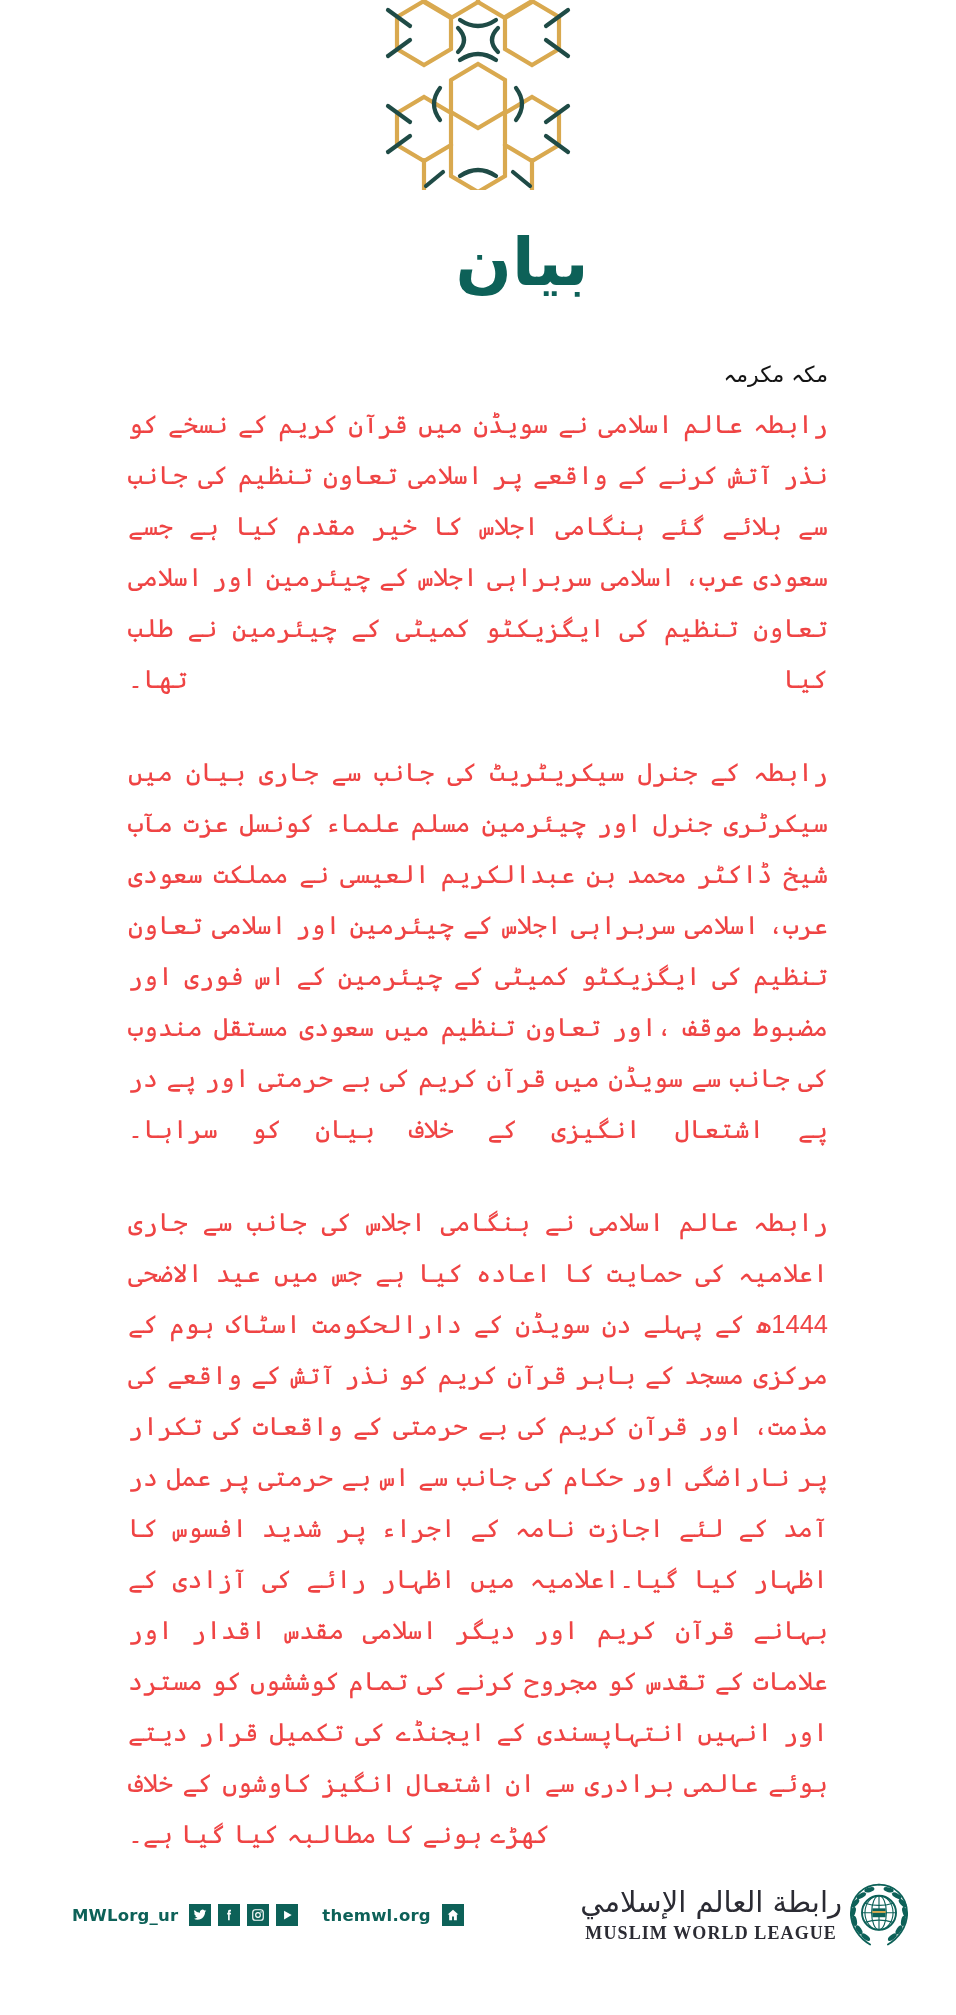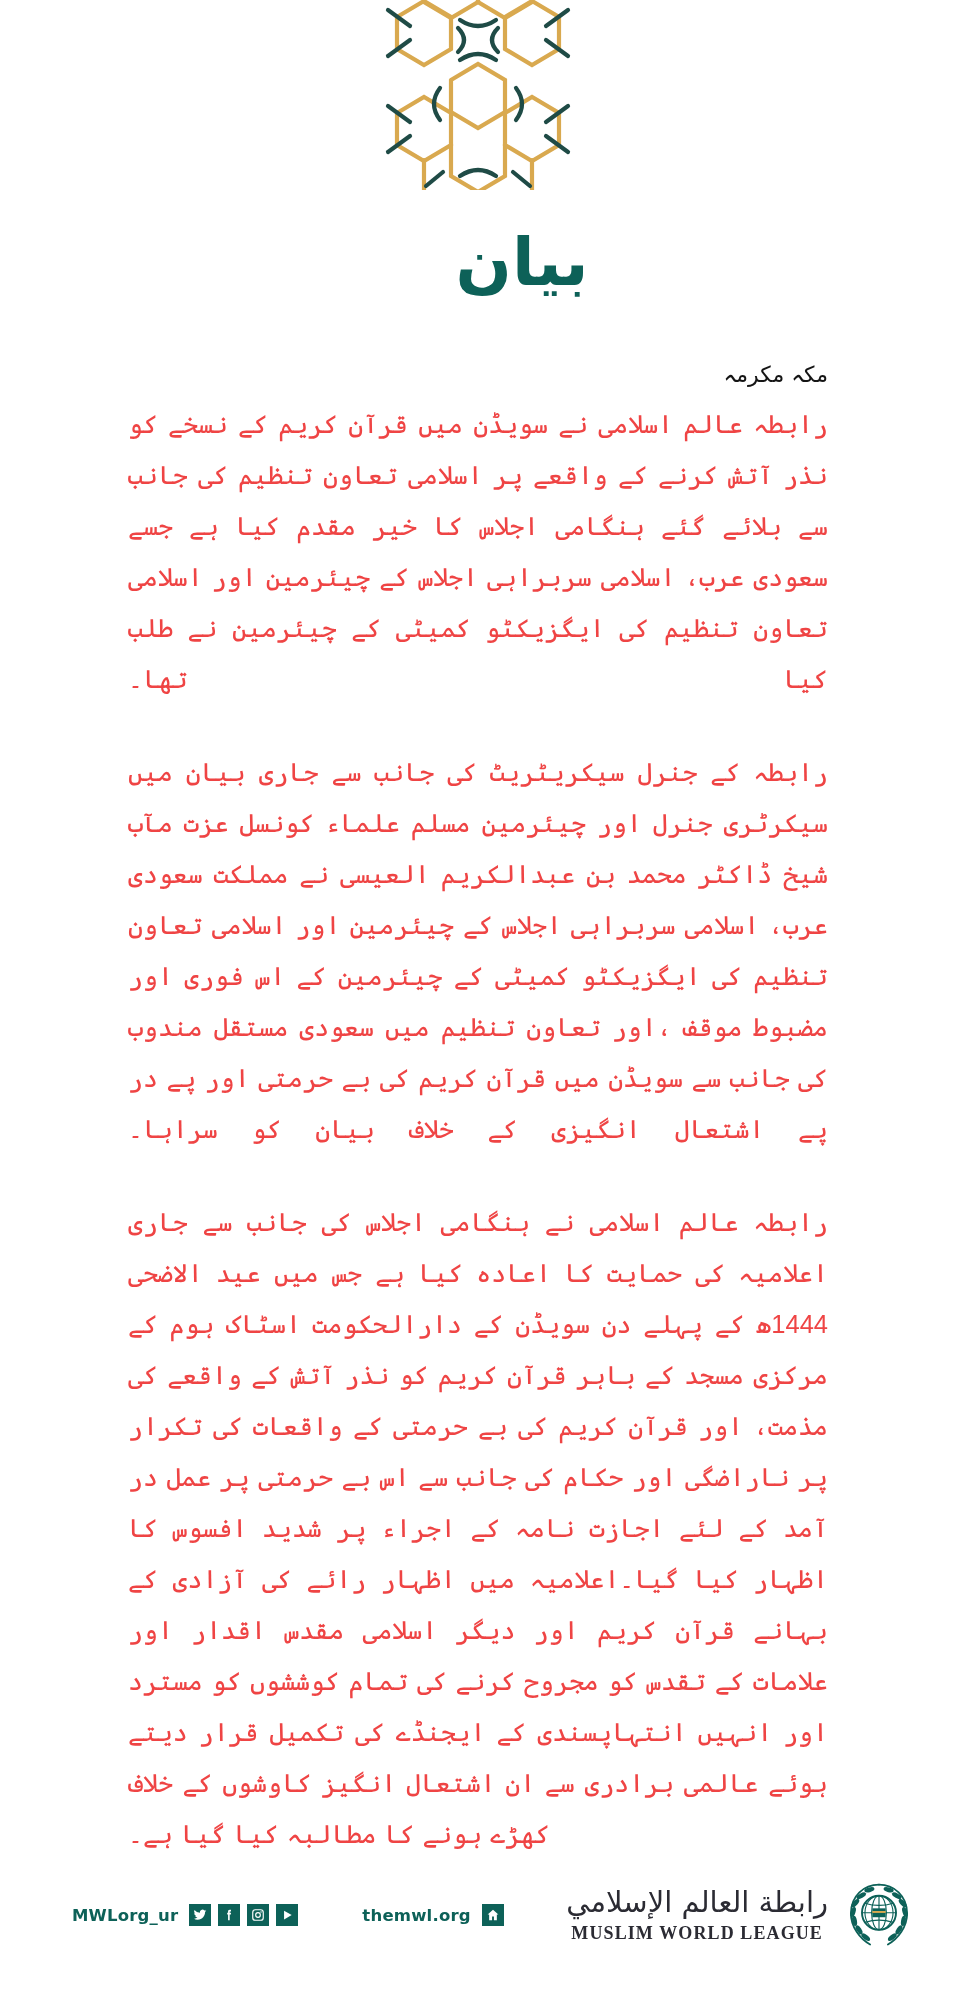--- a/index.html
+++ b/index.html
@@ -80,21 +80,21 @@
     width:956px;
     height:56px;
     direction:ltr;
     display:flex;
     align-items:center;
   }
   .footer-left{
     display:flex;
     align-items:center;
     padding-left:72px;
-    gap:64px;
+    gap:24px;
   }
   .handle-group{
     display:flex;
     align-items:center;
     gap:7px;
   }
   .handle-text{
     font-family:"DejaVu Sans","Liberation Sans",sans-serif;
     font-size:16.5px;
     font-weight:600;
@@ -110,21 +110,20 @@
     align-items:center;
     justify-content:center;
     flex:0 0 auto;
   }
   .sq svg{display:block;}
 
   .footer-right{
     margin-left:auto;
     display:flex;
     align-items:center;
-    gap:14px;
     padding-right:40px;
   }
   .mwl-wordmark{
     display:flex;
     flex-direction:column;
     align-items:center;
     justify-content:center;
     line-height:1;
   }
   .mwl-ar{

